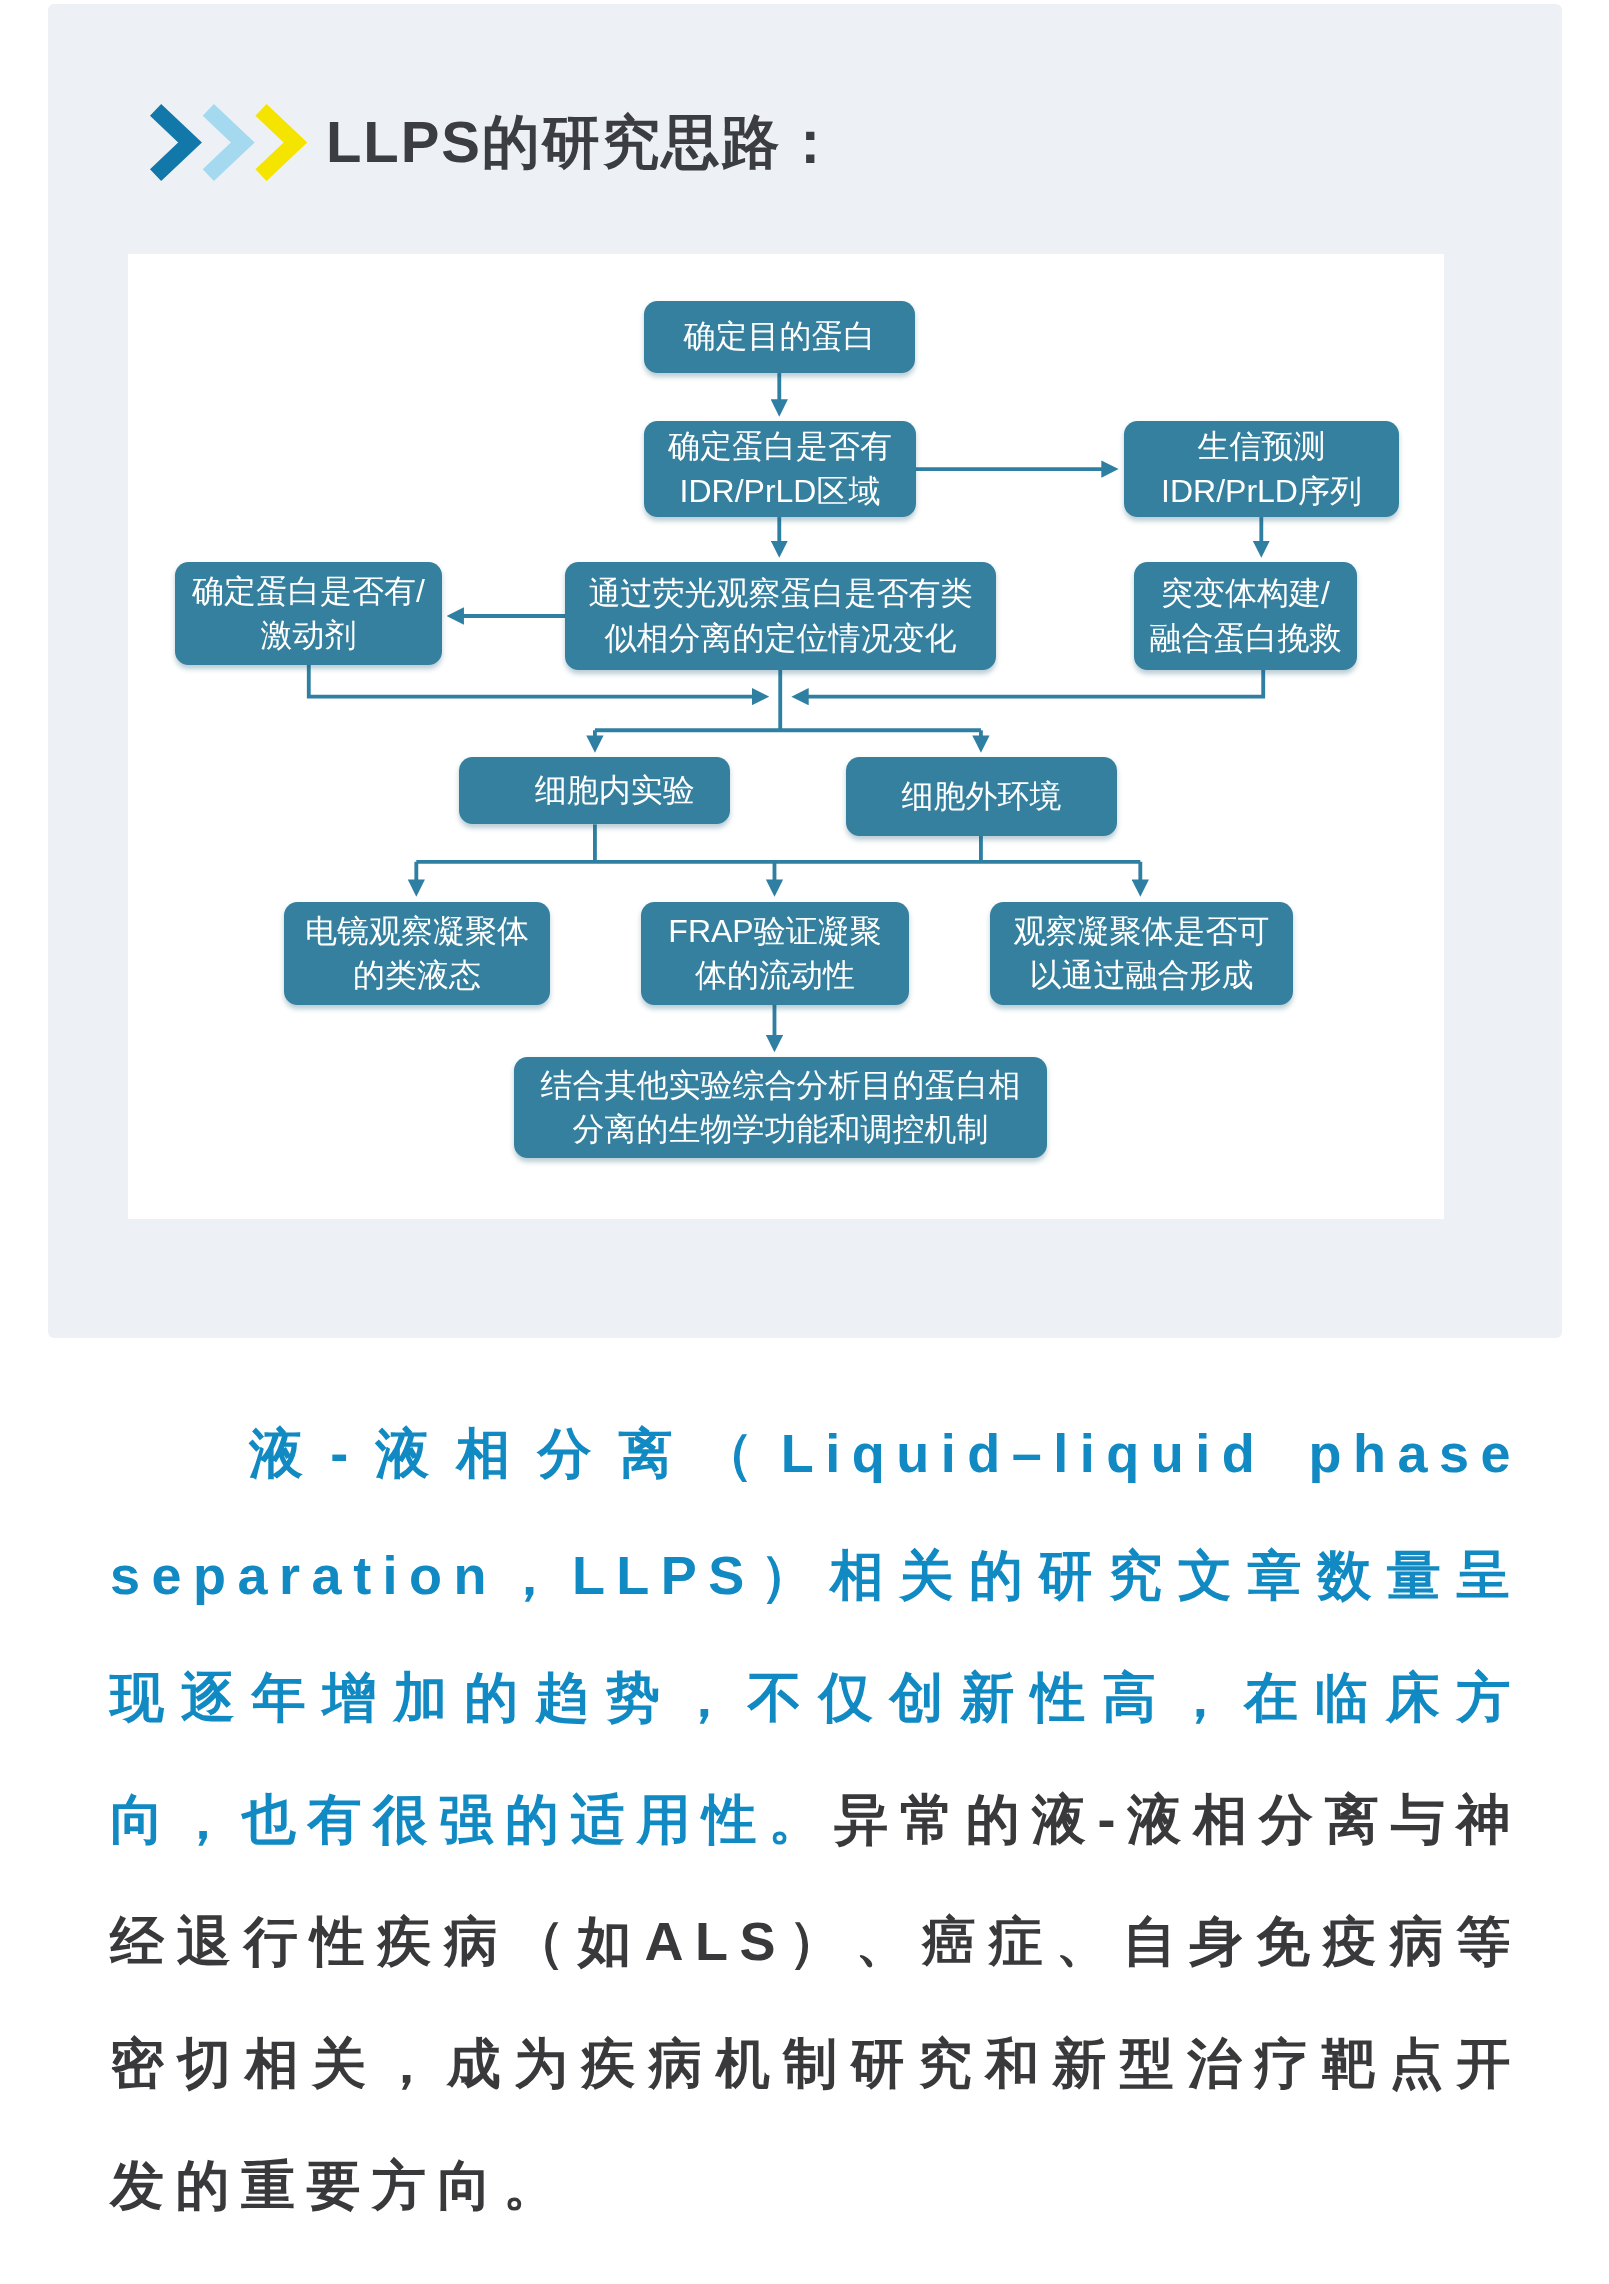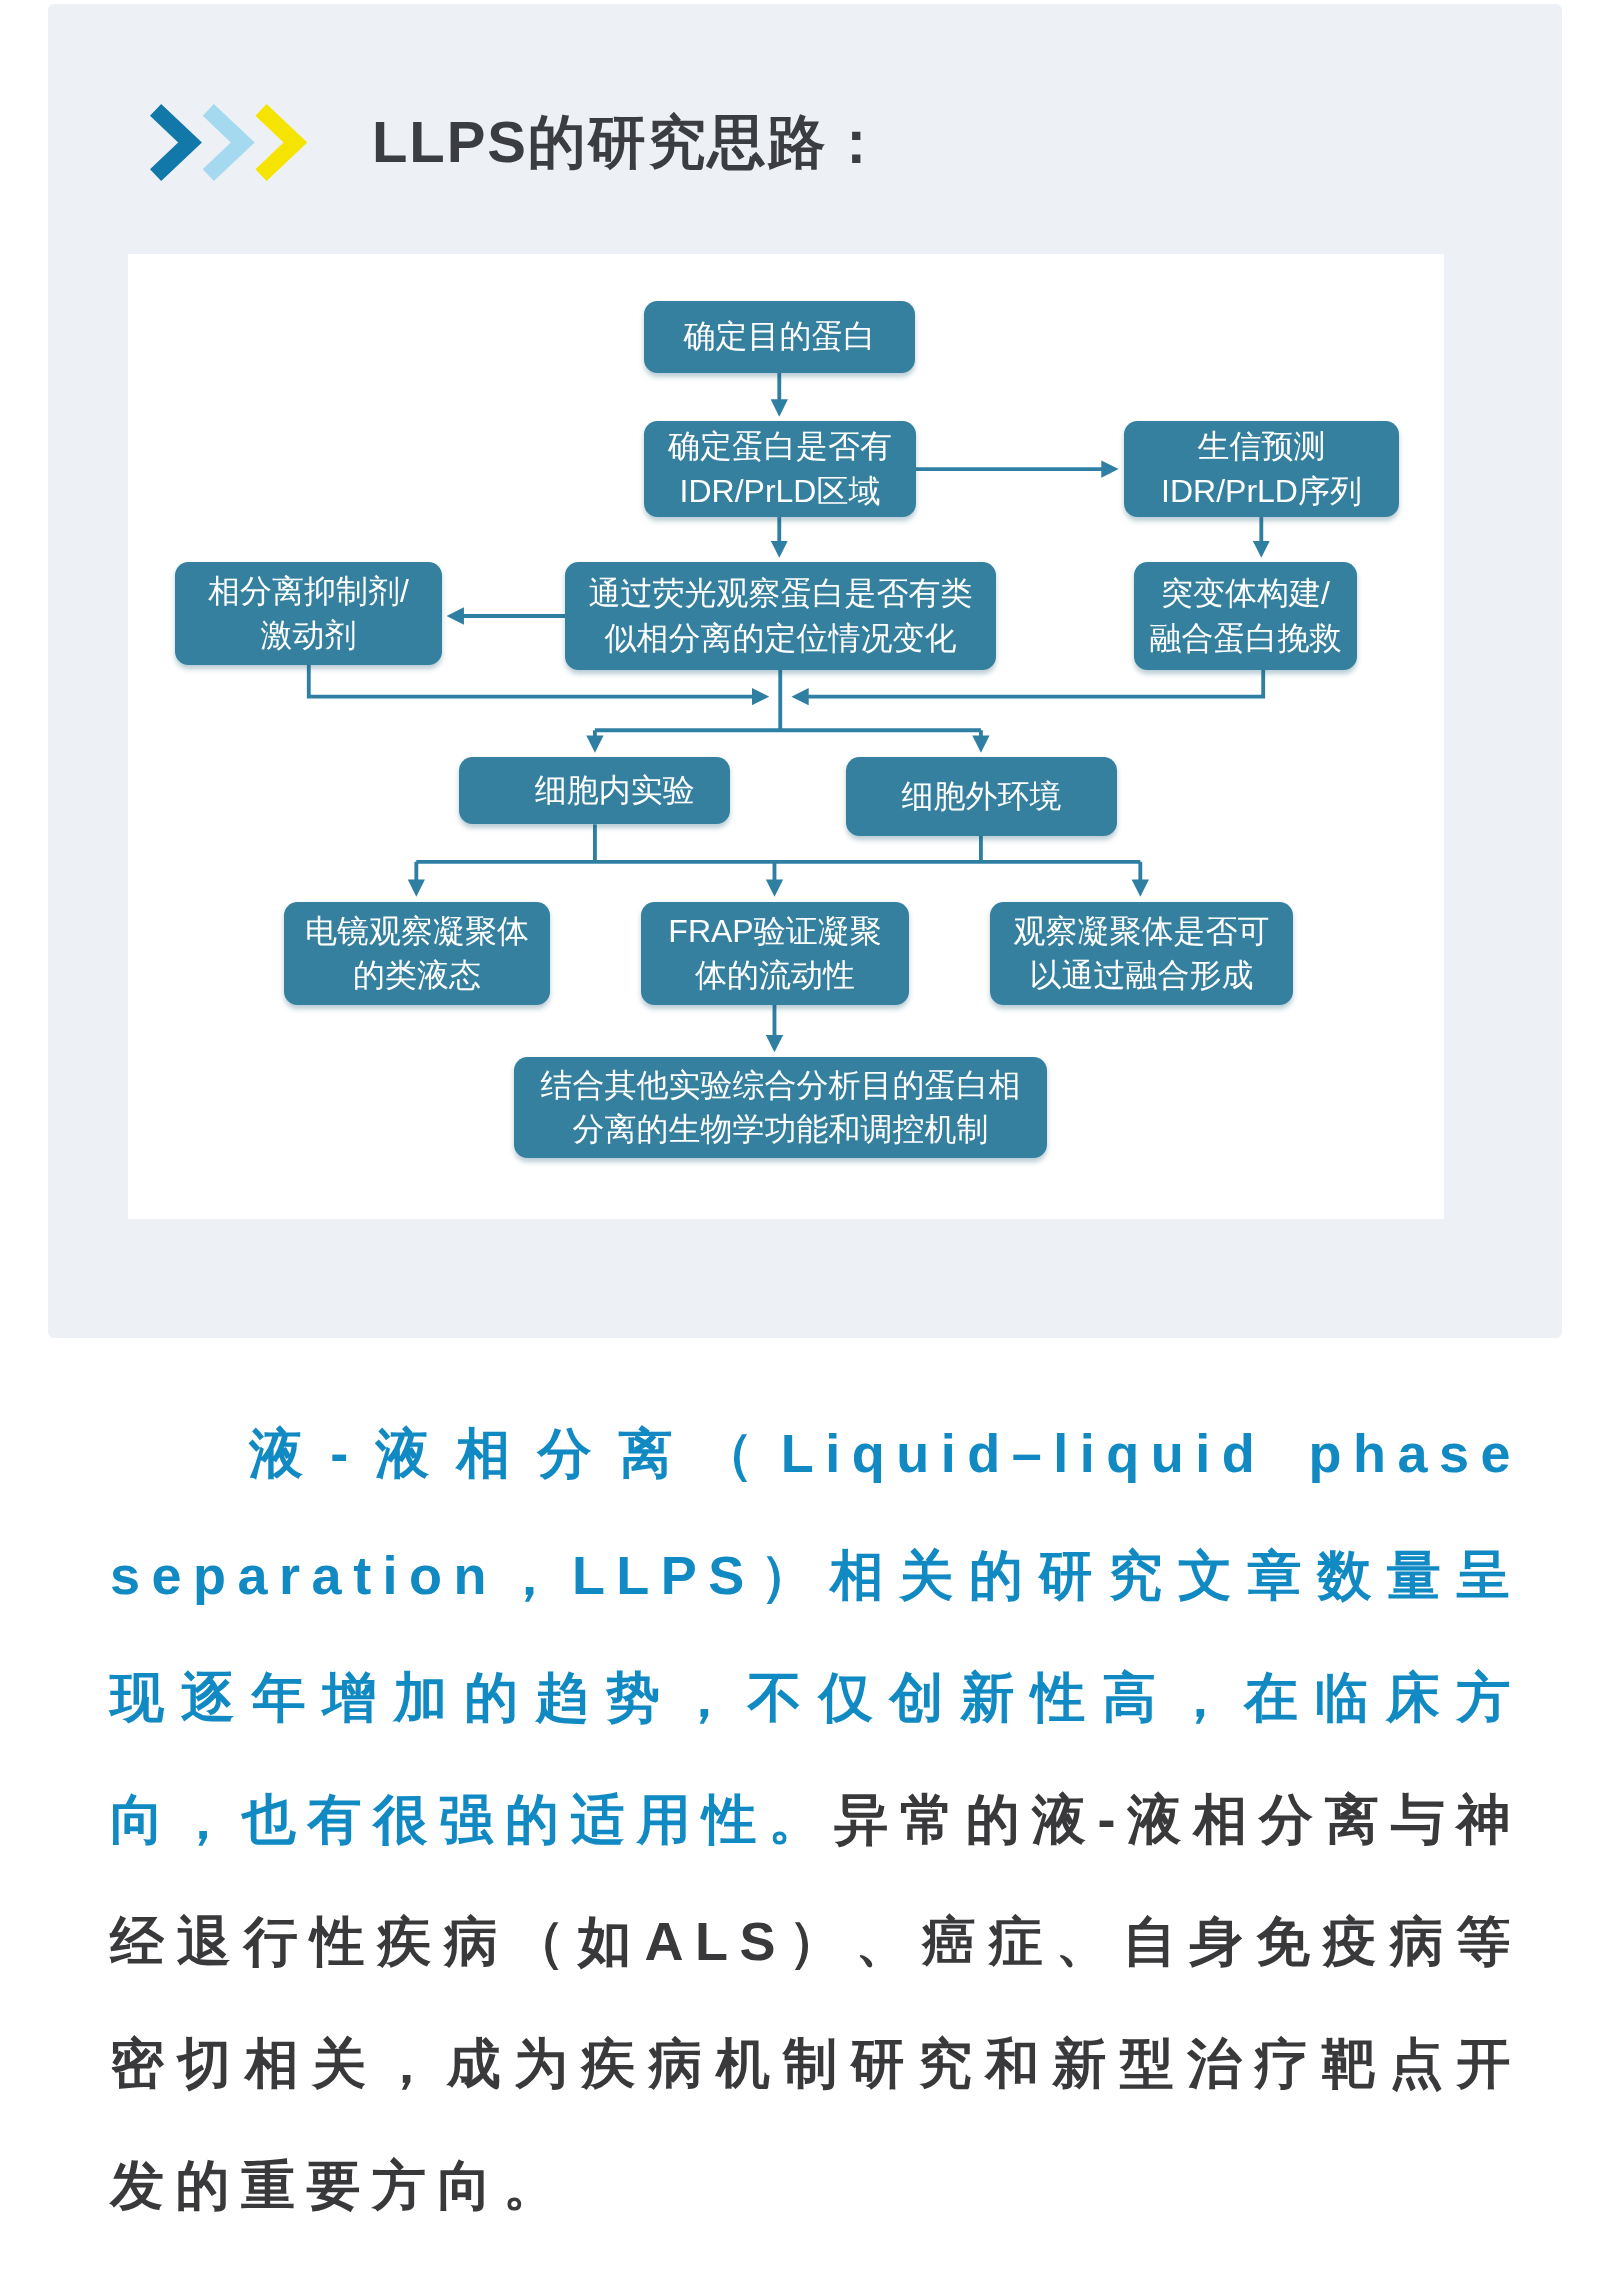--- a/index.html
+++ b/index.html
@@ -11,21 +11,21 @@
   .page{
     position:relative; width:1609px; height:2285px; background:#ffffff;
     font-family:"Liberation Sans", sans-serif; overflow:hidden;
   }
   .gray-card{
     position:absolute; left:48px; top:3.8px; width:1514px; height:1334px;
     background:var(--card_gray); border-radius:5.8px;
   }
   .header{
     position:absolute; left:98px; top:94px; height:90px;
-    display:flex; align-items:center;gap:46px;
+    display:flex; align-items:center;
   }
   .chevrons{ width:161px; height:79px; margin-right:19px; flex:0 0 auto; }
   .chevrons .c1{ stroke:var(--chevron_dark_blue); }
   .chevrons .c2{ stroke:var(--chevron_light_blue); }
   .chevrons .c3{ stroke:var(--chevron_yellow); }
   .chevrons path{ fill:none; stroke-width:17; }
   .title{
     margin:0; font-size:58px; font-weight:bold; color:var(--title_ink);
     letter-spacing:1.9px; white-space:nowrap;
   }
@@ -102,21 +102,21 @@
         <path d="M673,633 V664" marker-end="url(#arw)"></path>
         <path d="M1054,633 V664" marker-end="url(#arw)"></path>
         <path d="M673,781 V826" marker-end="url(#arw)"></path>
       </svg>
 
       <div class="flow-box b1">确定目的蛋白</div>
       <div class="flow-box b2">确定蛋白是否有
 IDR/PrLD区域</div>
       <div class="flow-box b2b">生信预测
 IDR/PrLD序列</div>
-      <div class="flow-box b3l">相分离抑制剂/
+      <div class="flow-box b3l">确定蛋白是否有/
 激动剂</div>
       <div class="flow-box b3c">通过荧光观察蛋白是否有类
 似相分离的定位情况变化</div>
       <div class="flow-box b3r">突变体构建/
 融合蛋白挽救</div>
       <div class="flow-box b4l">细胞内实验</div>
       <div class="flow-box b4r">细胞外环境</div>
       <div class="flow-box b5l">电镜观察凝聚体
 的类液态</div>
       <div class="flow-box b5c">FRAP验证凝聚

